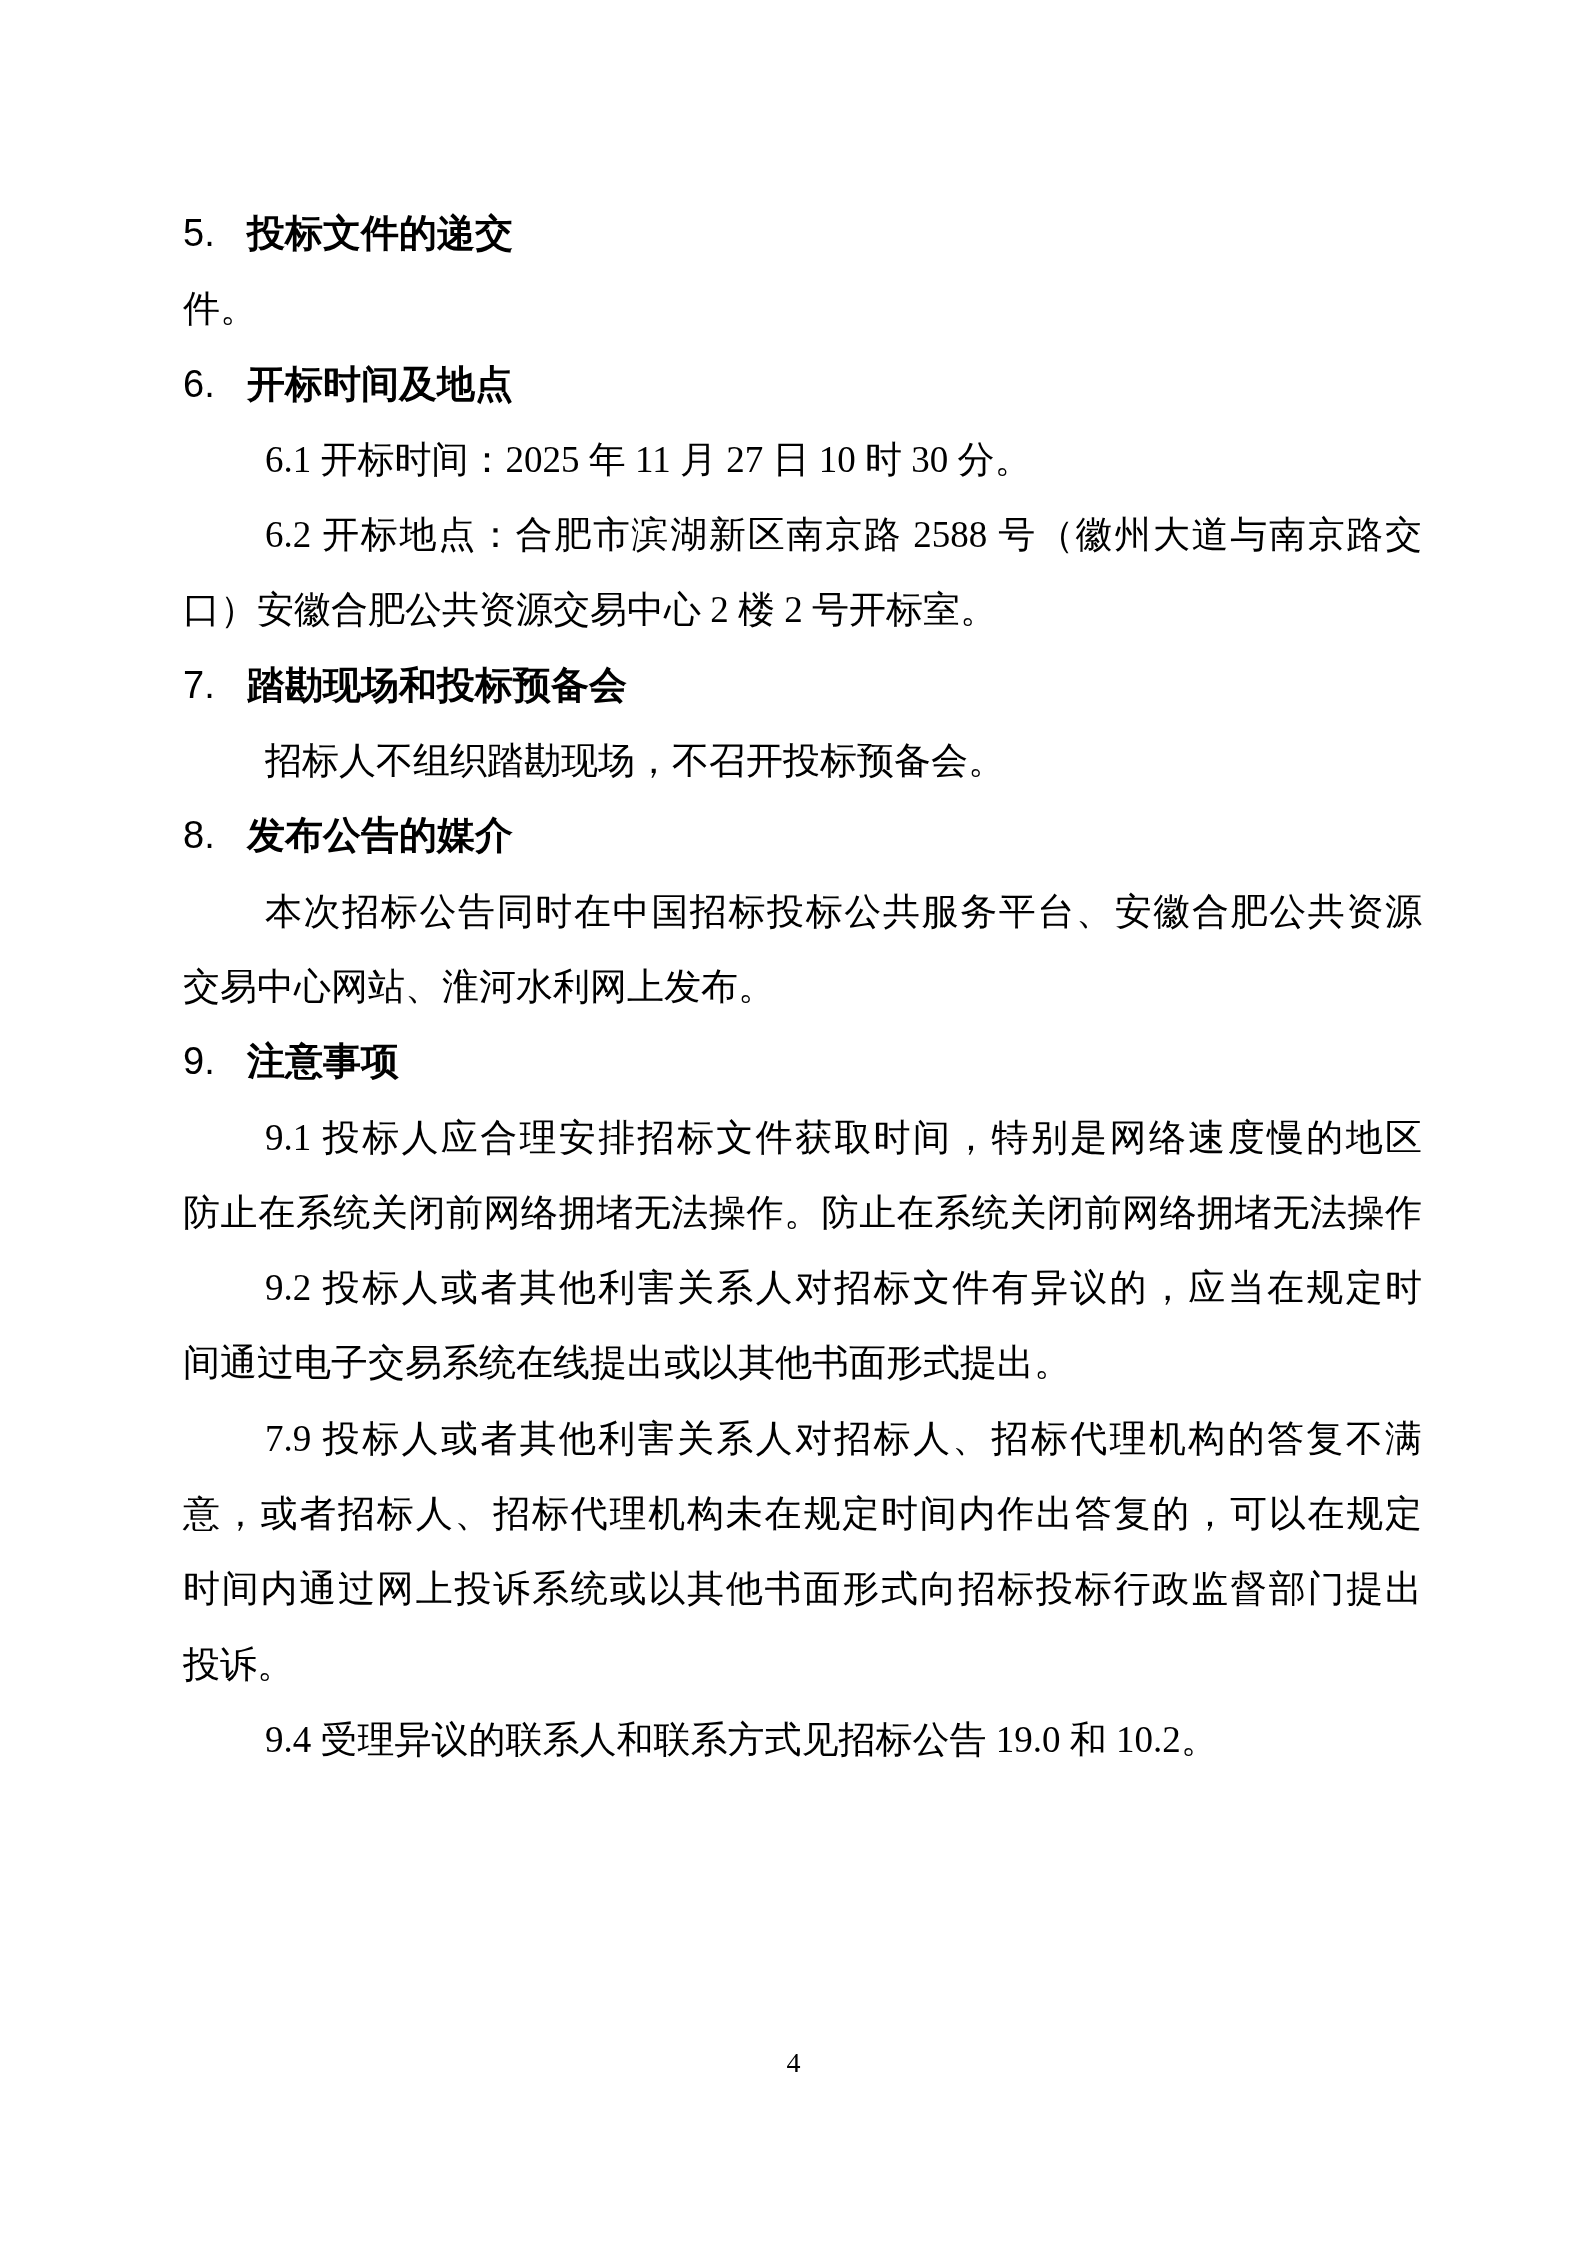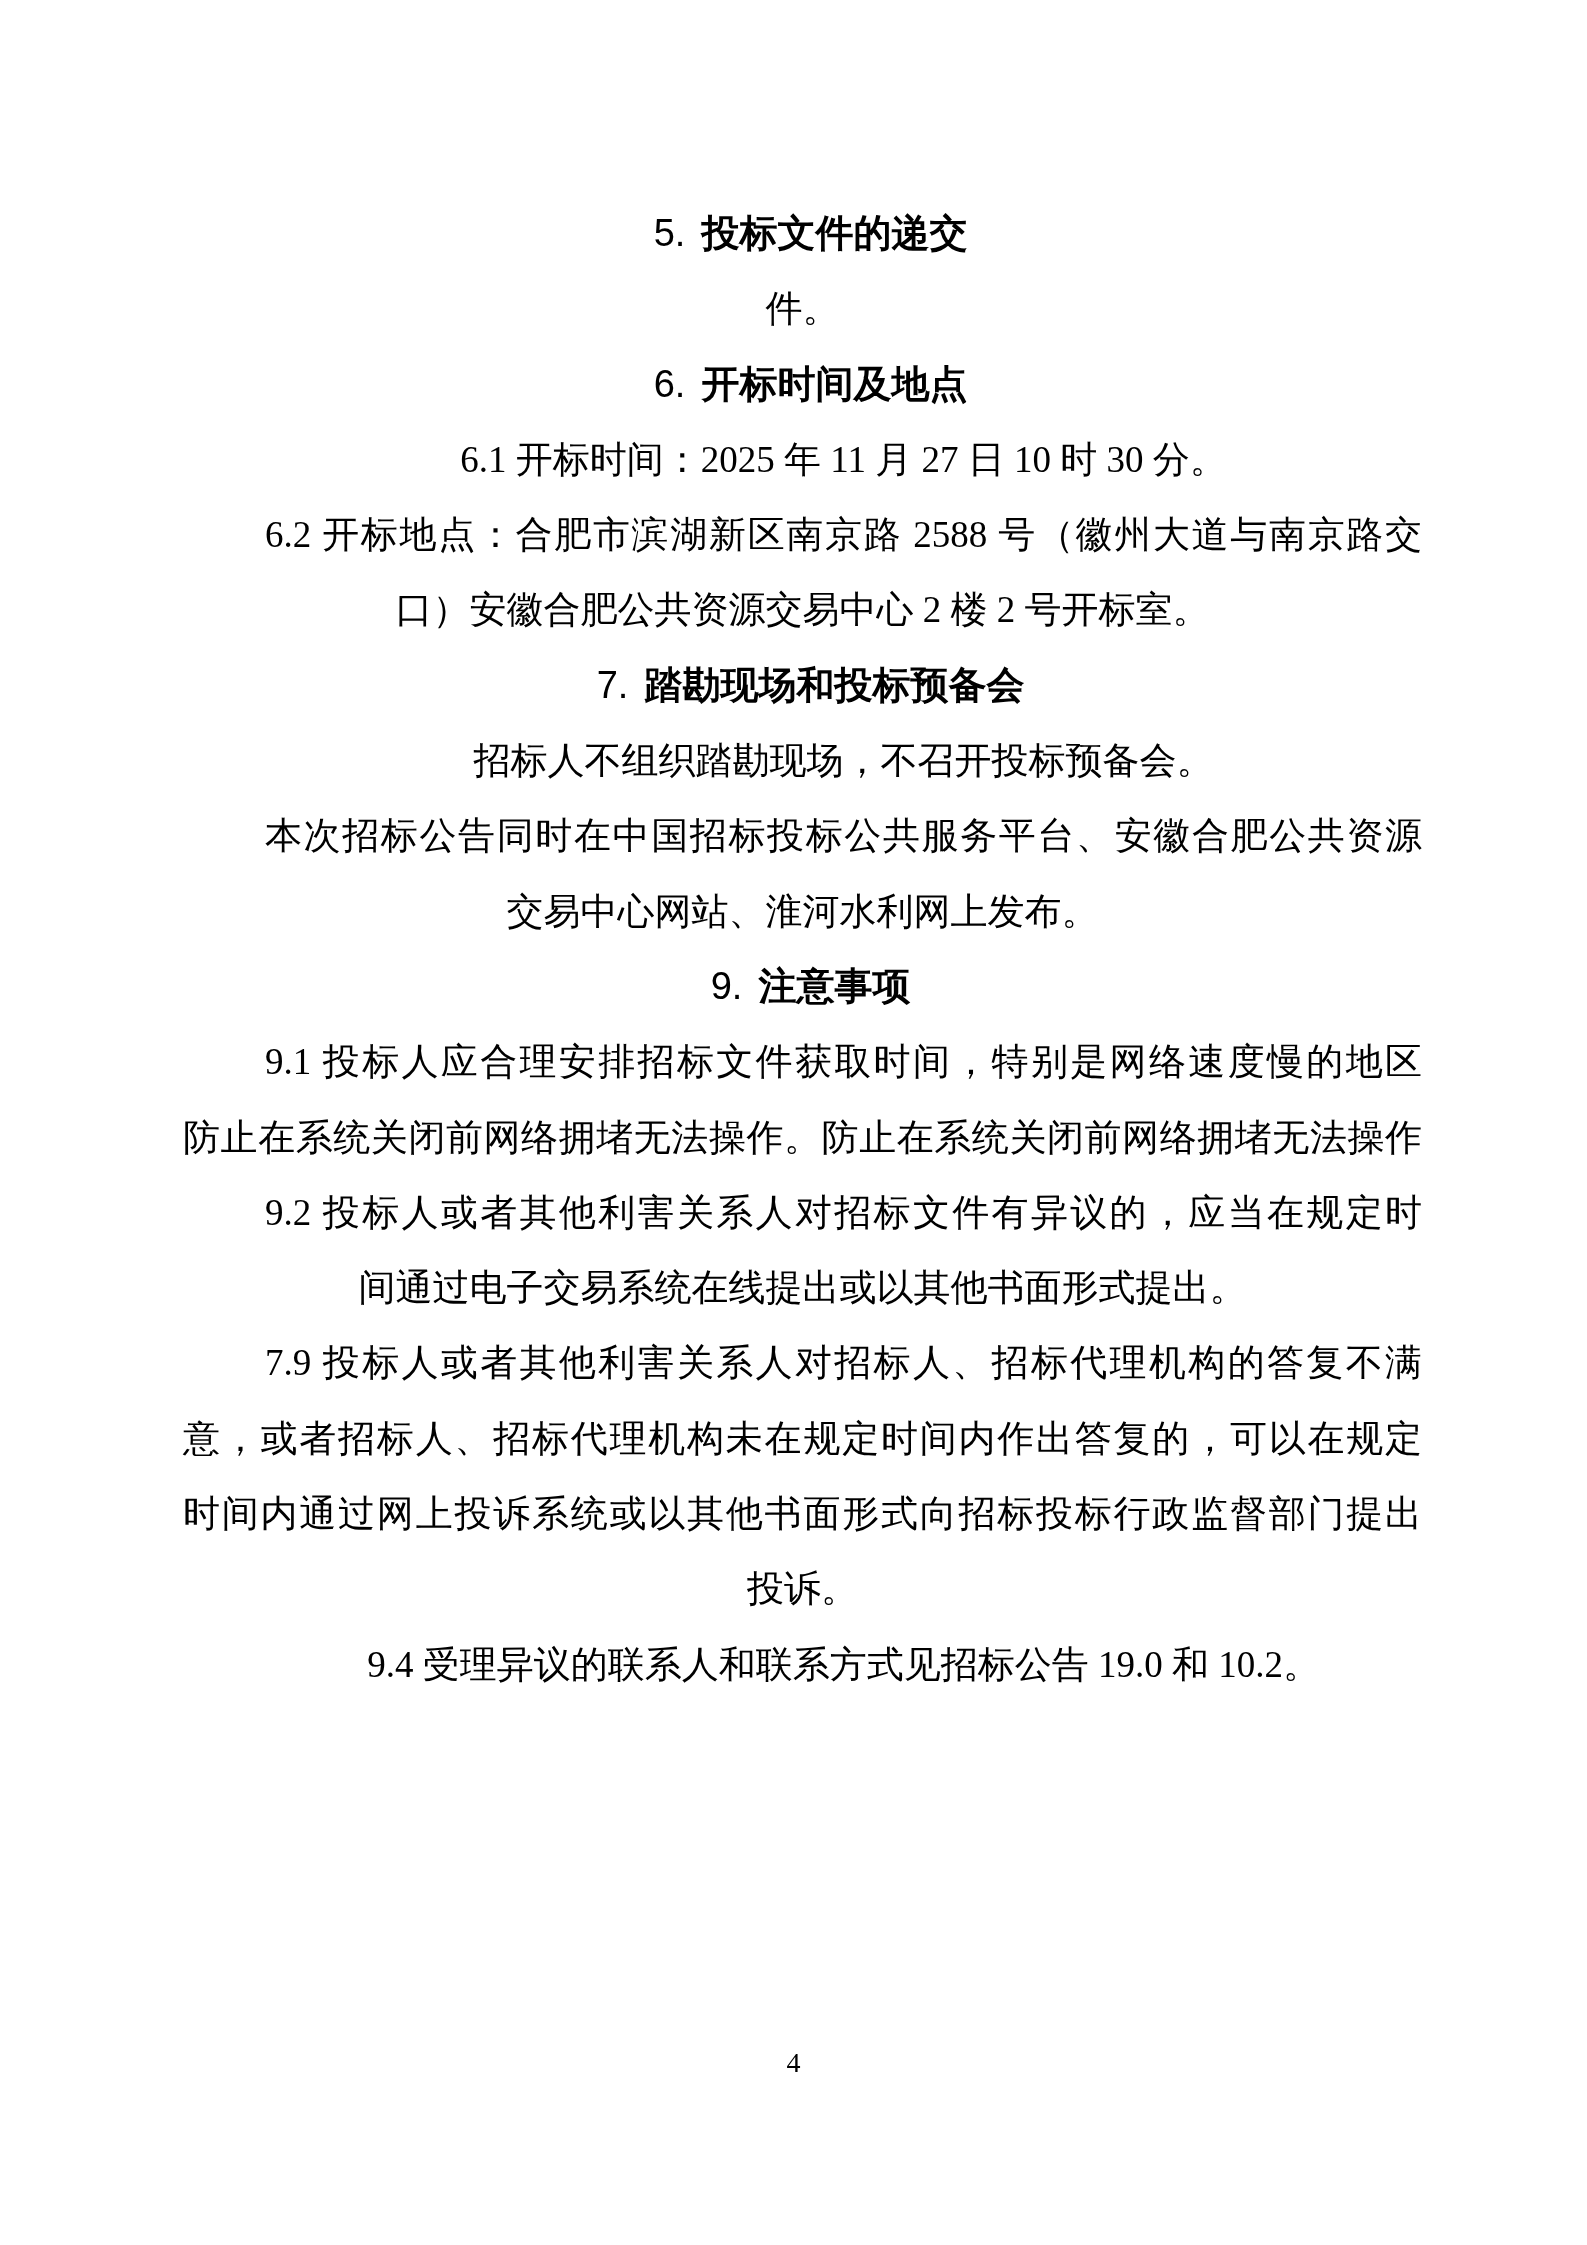--- a/index.html
+++ b/index.html
@@ -16,21 +16,21 @@
     position: absolute;
     top: 196px;
     left: 183px;
     width: 1239px;
   }
   .ln {
     font-size: 37px;
     line-height: 75.3px;
     height: 75.3px;
     white-space: pre-wrap;
-    text-align: center;
+    text-align: left;
   }
   .ln.just {
     text-align: justify;
     text-align-last: justify;
     text-justify: inter-character;
   }
   .ln.ind { text-indent: 82px; }
   .ln.h {
     font-family: "Liberation Sans", "DejaVu Sans", sans-serif;
     font-weight: bold;
@@ -66,20 +66,21 @@
     <div class="ln h"><span class="hnum">6.</span><span>开标时间及地点</span></div>
 
     <div class="ln ind">6.1 开标时间：2025 年 11 月 27 日 10 时 30 分。</div>
     <div class="ln ind just">6.2 开标地点：合肥市滨湖新区南京路 2588 号（徽州大道与南京路交</div>
     <div class="ln">口）安徽合肥公共资源交易中心 2 楼 2 号开标室。</div>
 
     <div class="ln h"><span class="hnum">7.</span><span>踏勘现场和投标预备会</span></div>
 
     <div class="ln ind">招标人不组织踏勘现场，不召开投标预备会。</div>
 
+    <div class="ln h"><span class="hnum">8.</span><span>发布公告的媒介</span></div>
 
     <div class="ln ind just">本次招标公告同时在中国招标投标公共服务平台、安徽合肥公共资源</div>
     <div class="ln">交易中心网站、淮河水利网上发布。</div>
 
     <div class="ln h"><span class="hnum">9.</span><span>注意事项</span></div>
 
     <div class="ln ind just">9.1 投标人应合理安排招标文件获取时间，特别是网络速度慢的地区</div>
     <div class="ln just">防止在系统关闭前网络拥堵无法操作。防止在系统关闭前网络拥堵无法操作</div>
 
     <div class="ln ind just">9.2 投标人或者其他利害关系人对招标文件有异议的，应当在规定时</div>

